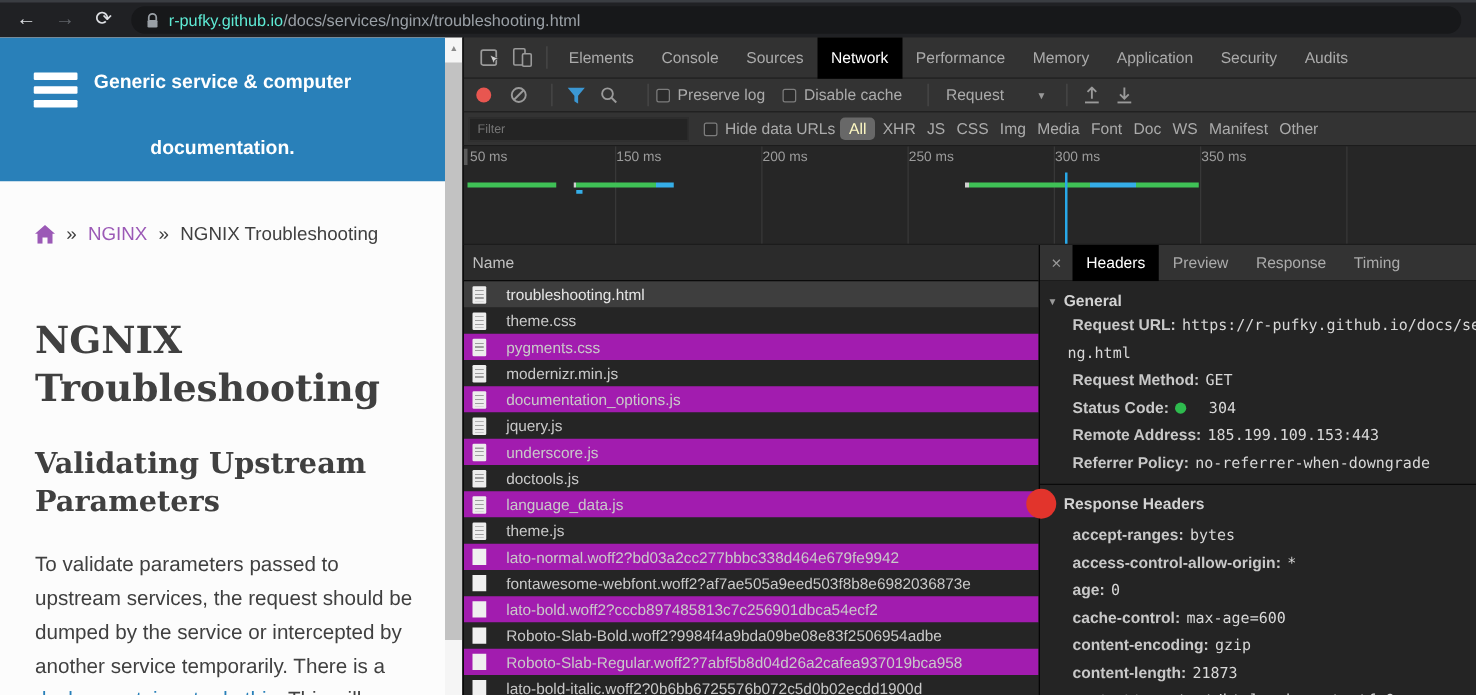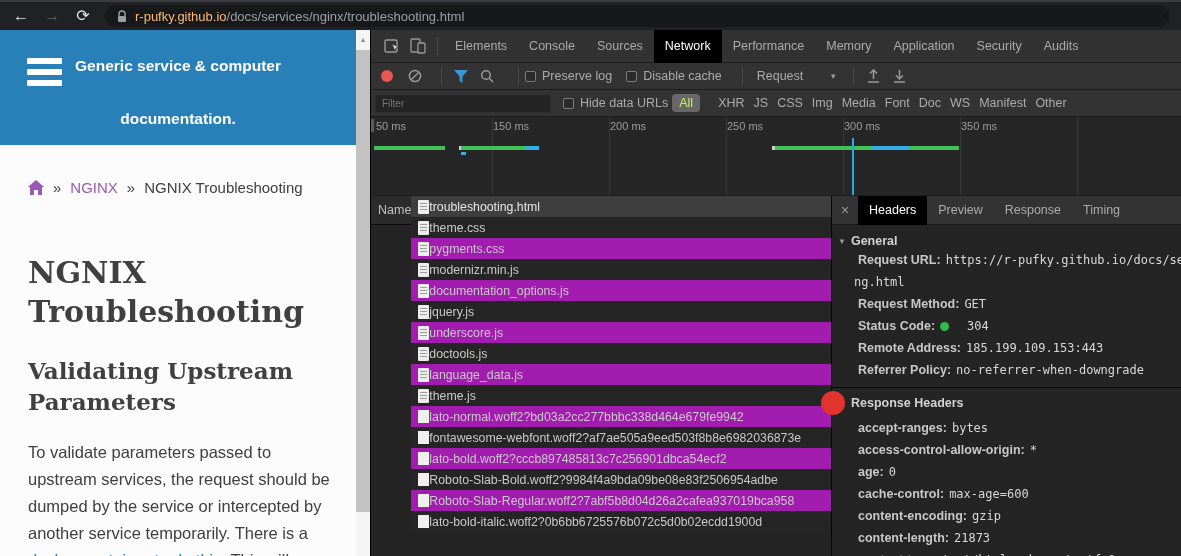--- a/index.html
+++ b/index.html
@@ -4,21 +4,21 @@
 <style>
   *{margin:0;padding:0;box-sizing:border-box}
   html,body{width:1181px;height:556px}
   body{position:relative;overflow:hidden;background:#242424;font-family:"Liberation Sans",sans-serif;-webkit-font-smoothing:antialiased}
 
   
   .topbar{position:absolute;left:0;top:0;width:1181px;height:30px;background:#202124;border-top:2px solid #3a3d42;display:flex;align-items:center;gap:13px;padding:0 12px}
   .nav-ic{font-size:16px;color:#dfe1e5;line-height:1;width:18px;text-align:center}
   .nav-ic.dis{color:#5f6368}
   .omnibox{flex:1;height:22px;background:#17181a;border-radius:11px;display:flex;align-items:center;gap:8px;padding:0 12px;font-size:13px;overflow:hidden;white-space:nowrap}
-  .host{color:#fdba74}
+  .host{color:#5eead4}
   .upath{color:#9aa0a6}
 
   
   .page{position:absolute;left:0;top:30px;width:356px;height:526px;background:#fcfcfc;overflow:hidden;color:#404040}
   .page-hd{height:115px;background:#2980b9;color:#fff;text-align:center;position:relative}
   .burger{position:absolute;left:27px;top:28px;width:35px}
   .burger i{display:block;height:6px;background:#fff;border-radius:1px;margin-bottom:5px}
   .site-t{padding-top:27px;font-weight:bold;font-size:15.5px}
   .site-t .l2{margin-top:35px}
   .crumbs{margin:32px 0 0 28px;height:20px;font-size:15px;display:flex;align-items:center;gap:9px;white-space:nowrap}
@@ -46,38 +46,38 @@
   .dt-bar{height:27px;background:#333;display:flex;align-items:center;border-bottom:1px solid #1c1c1c;padding-left:10px}
   .rec{width:12px;height:12px;border-radius:50%;background:#e85650;margin-right:14px}
   .mr{margin-right:12px}
   .chk{appearance:none;-webkit-appearance:none;width:11px;height:11px;border:1px solid #7d7d7d;background:#2b2b2b;border-radius:2px;margin-right:6px;flex:none}
   .lbl{margin-right:14px;white-space:nowrap}
   .caret{font-size:8px;color:#9a9a9a}
 
   .dt-filter{height:27px;background:#333;display:flex;align-items:center;border-bottom:1px solid #1c1c1c;padding-left:4px}
   .filter-input{width:176px;height:19px;background:#242424;border:1px solid #303030;color:#bbb;font-size:10px;padding:0 6px;font-family:"Liberation Sans",sans-serif;margin-right:12px}
   .filter-input::placeholder{color:#757575}
-  .pill{background:#686868;color:#bef264;border-radius:4px;padding:2px 7px;margin:0 18px 0 4px}
+  .pill{background:#686868;color:#fef9c3;border-radius:4px;padding:2px 7px;margin:0 6px 0 4px}
   .tf{margin-right:9px;white-space:nowrap}
 
   .dt-ov{height:79px;background:#262626;position:relative;display:flex;padding-left:5px;overflow:hidden;border-bottom:1px solid #1c1c1c}
   .ov-col{width:117px;flex:none;border-right:1px solid #383838;font-size:11px;color:#9c9c9c;text-align:left;padding:3px 4px 0 0;white-space:nowrap}
   .ov-notch{position:absolute;left:0;top:2px;width:3px;height:13px;background:#5a5a5a}
   .bar{position:absolute;height:4px}
   .bar1{left:3px;top:29px;width:71px;background:#3fc156}
   .bar2{left:88px;top:29px;width:80px;background:linear-gradient(90deg,#cfcfcf 0 2px,#3fc156 2px 66px,#35aee8 66px 80px)}
   .bar2dot{position:absolute;left:90px;top:35px;width:5px;height:3px;background:#35aee8}
   .bar3{left:401px;top:29px;width:187px;background:linear-gradient(90deg,#cfcfcf 0 3px,#3fc156 3px 100px,#35aee8 100px 137px,#3fc156 137px 187px)}
   .vline{position:absolute;left:481px;top:21px;width:2px;height:58px;background:#28a8e8}
 
   .dt-main{display:flex;height:360px}
-  .req{width:460px;flex:none;display:flex;flex-direction:row;overflow:hidden}
+  .req{width:460px;flex:none;display:flex;flex-direction:column;overflow:hidden}
   .req-hd{height:29px;background:#2b2b2b;border-bottom:1px solid #0a0a0a;display:flex;align-items:center;padding-left:7px;color:#c0c0c0;flex:none}
   .req-rows{flex:1;overflow:hidden}
-  .req-row{height:21px;display:flex;align-items:center;gap:0;padding-left:7px;color:#c9c9c9;font-size:12.3px;white-space:nowrap}
+  .req-row{height:21px;display:flex;align-items:center;gap:16px;padding-left:7px;color:#c9c9c9;font-size:12.3px;white-space:nowrap}
   .r-dark{background:#252525}
   .r-light{background:#a21caf}
   .sel{background:#3e3e3e;color:#e6e6e6}
   .ic-doc{width:11px;height:14px;background:#ededed;border-radius:1px;position:relative;flex:none}
   .ic-doc::after{content:"";position:absolute;left:2px;right:2px;top:3px;bottom:2px;background:repeating-linear-gradient(180deg,#9e9e9e 0 1px,transparent 1px 3px)}
   .ic-font{width:11px;height:13px;background:#f0f0f0;flex:none}
 
   .hdr{flex:1;min-width:0;border-left:1px solid #050505;display:flex;flex-direction:column}
   .hdr-tabs{height:29px;background:#333;display:flex;align-items:center;border-bottom:1px solid #1c1c1c;flex:none}
   .close-x{width:26px;text-align:center;color:#9a9a9a;font-size:14px}

